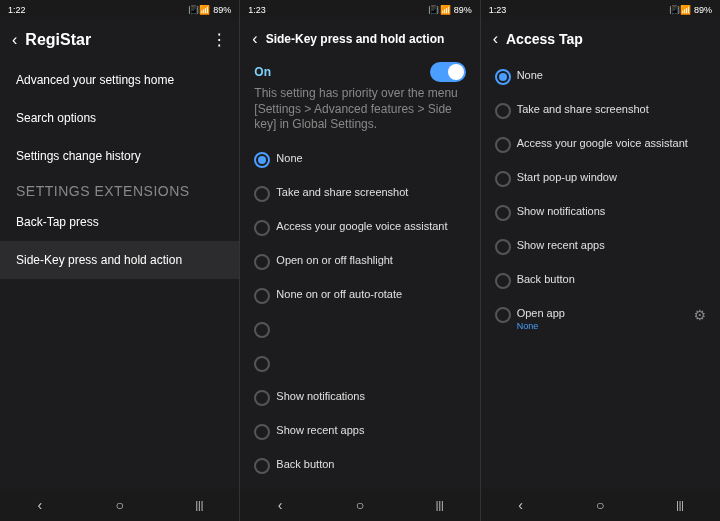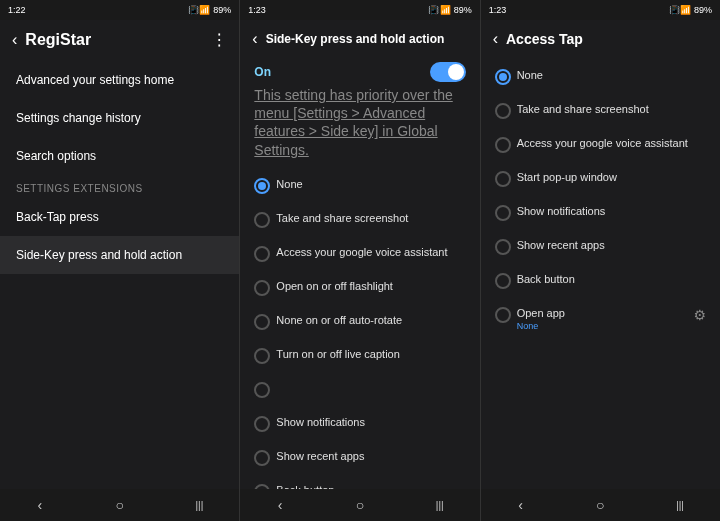--- a/index.html
+++ b/index.html
@@ -87,21 +87,21 @@
     }
 
     .section-item {
       padding: 12px 16px;
       color: #fff;
       font-size: 12px;
       cursor: pointer;
     }
 
     .section-label {
-      font-size: 10px;
+      font-size: 14px;
       color: #888;
       padding: 8px 16px 4px;
       text-transform: uppercase;
       letter-spacing: 0.5px;
     }
 
     .section-item.active {
       background: #2c2c2e;
     }
 
@@ -133,26 +133,25 @@
 
     .toggle-knob {
       width: 16px;
       height: 16px;
       background: #fff;
       border-radius: 50%;
       margin-left: auto;
     }
 
     .toggle-desc {
-      font-size: 14px;
+      font-size: 12px;
       color: #888;
       padding: 0 14px 6px;
       line-height: 1.3;
       flex-shrink: 0;
-      text-decoration: underline;
     }
 
     
     .radio-list {
       flex: 1;
       overflow-y: auto;
       padding: 4px 0;
     }
 
     .radio-item {
@@ -267,24 +266,24 @@
       <div class="panel-header">
         <span class="back-arrow">‹</span>
         <span class="panel-title app-name">RegiStar</span>
         <span class="menu-dots">⋮</span>
       </div>
       <div class="section-list">
         <div class="section-item">
           <span>Advanced your settings home</span>
         </div>
         <div class="section-item">
+          <span>Search options</span>
+        </div>
+        <div class="section-item">
           <span>Settings change history</span>
-        </div>
-        <div class="section-item">
-          <span>Search options</span>
         </div>
         <div class="section-label">Settings extensions</div>
         <div class="section-item">
           <span>Back-Tap press</span>
         </div>
         <div class="section-item active">
           <span>Side-Key press and hold action</span>
         </div>
       </div>
     </div>
@@ -323,21 +322,20 @@
           <span class="radio-label">Open on or off flashlight</span>
         </div>
 
         <div class="radio-item">
           <div class="radio-circle"></div>
           <span class="radio-label">None on or off auto-rotate</span>
         </div>
 
         <div class="radio-item">
           <div class="radio-circle"></div>
-          <span class="radio-label">Turn on or off live caption</span>
         </div>
 
         <div class="radio-item">
           <div class="radio-circle"></div>
         </div>
 
         <div class="radio-item">
           <div class="radio-circle"></div>
           <span class="radio-label">Show notifications</span>
         </div>

